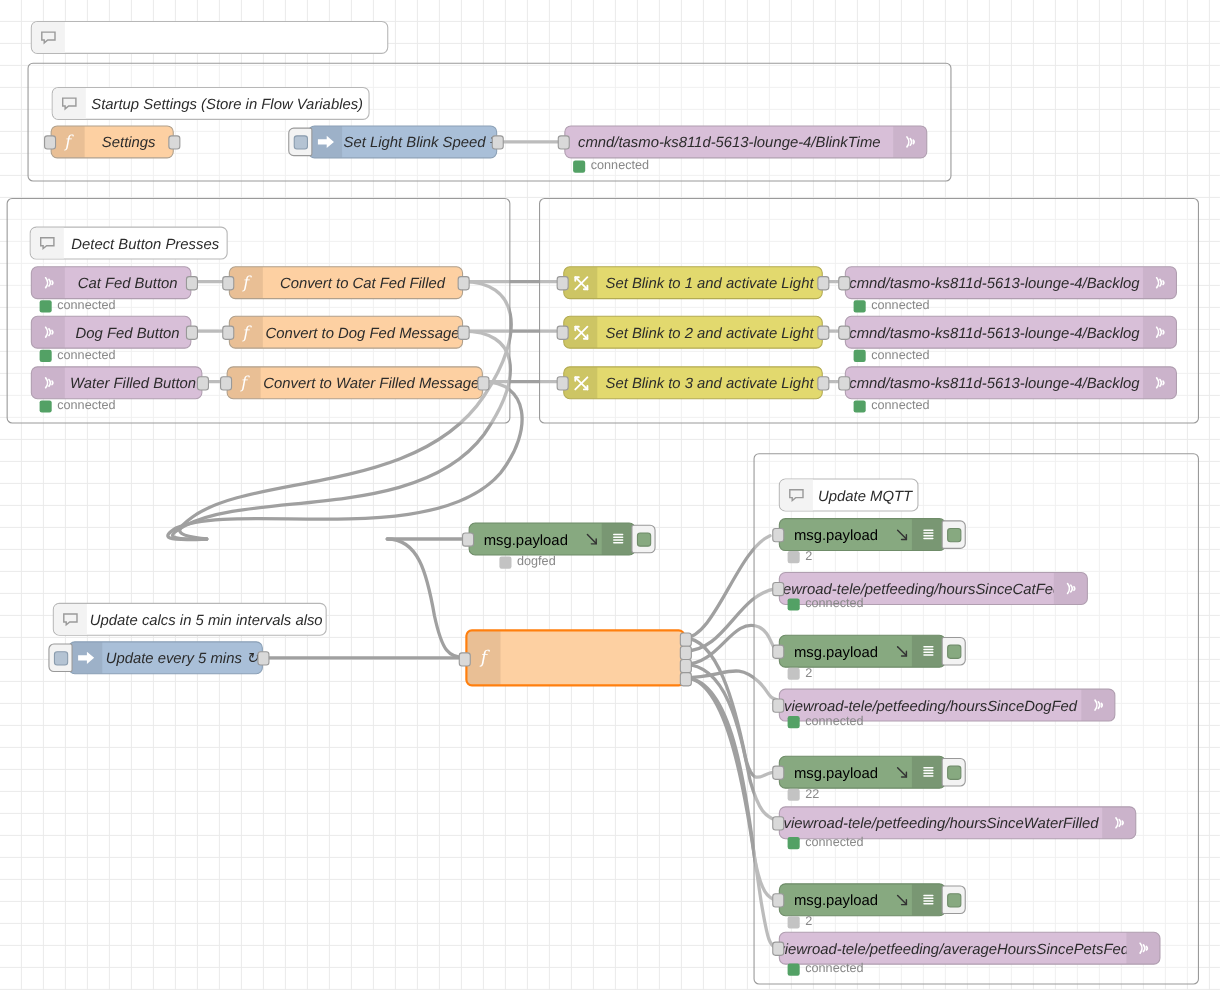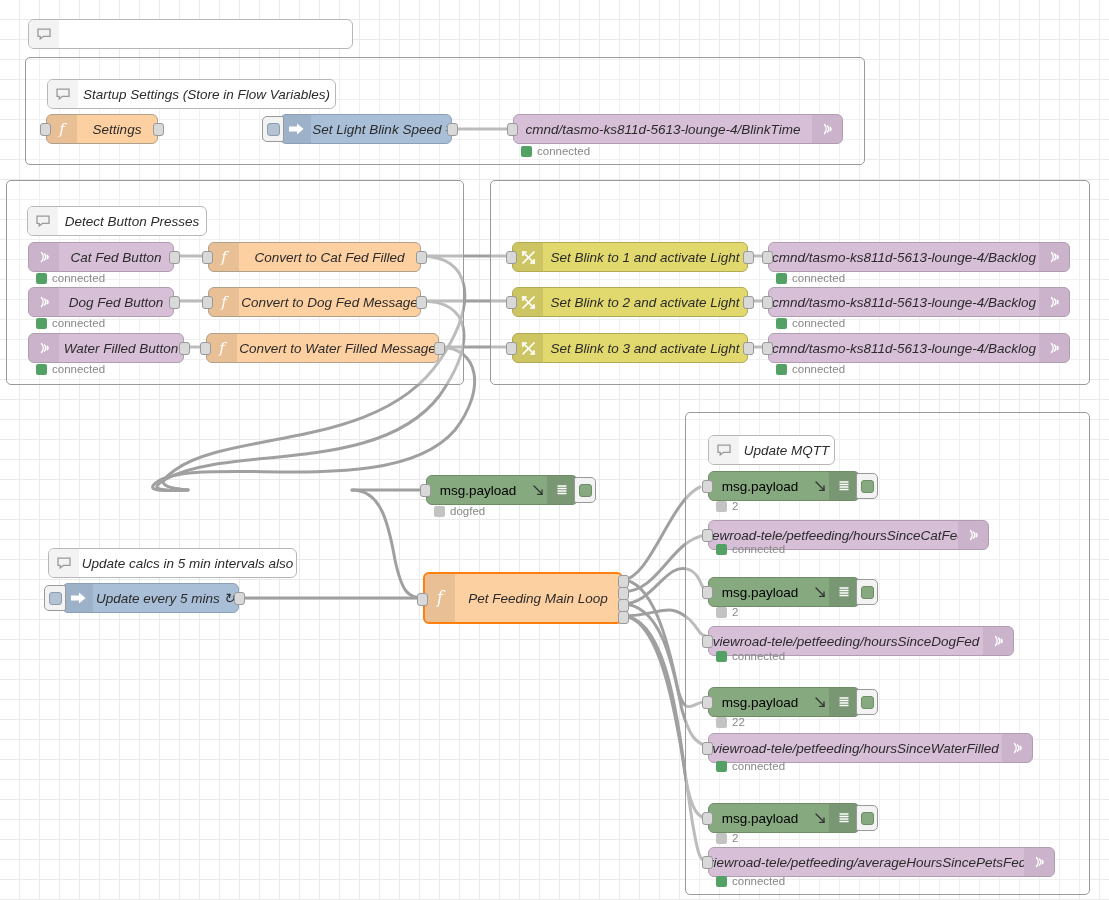--- a/index.html
+++ b/index.html
@@ -458,21 +458,21 @@
             <path d="M3 5.5h8"></path>
             <path d="M3 8h8"></path>
             <path d="M3 10.5h8"></path>
         </g>
       </svg>
     </div>
     <div class="debug-btn">
         <i></i>
       </div>
   </div>
-  <div class="status" style="left:434px; top:505px;">
+  <div class="status" style="left:454px; top:505px;">
     <span class="dot grey"></span>
     <span>dogfed</span>
   </div>
 
   <div class="node n-comment" style="left:48px; top:548px; width:249px;">
     <div class="icon-box left">
       <svg class="ic" width="16" height="16" viewBox="0 0 16 16">
         <path d="M2 3.2h12v7.2H7.4L4.2 13V10.4H2z" fill="none" stroke="#9a9a9a" stroke-width="1.3"></path>
       </svg>
     </div>
@@ -492,21 +492,20 @@
     <span class="port out" style="top:8px;"></span>
   </div>
 
   <div class="node n-function n-selected" style="left:423px; top:572px; width:200px; height:52px;">
     <span class="port in" style="top:19px; left:-8px;"></span>
     <div class="icon-box left" style="border-radius:4px 0 0 4px;">
       <svg class="ic" width="16" height="20" viewBox="0 0 16 20">
         <text x="8" y="15" font-family="DejaVu Serif, serif" font-style="italic" font-size="16" fill="#fff" text-anchor="middle">f</text>
       </svg>
     </div>
-    <div class="label">Pet Feeding Main Loop</div>
     <span class="port out" style="top:1px;  right:-8px;"></span>
     <span class="port out" style="top:13px; right:-8px;"></span>
     <span class="port out" style="top:25px; right:-8px;"></span>
     <span class="port out" style="top:37px; right:-8px;"></span>
   </div>
 
   <div class="group" style="left:685px; top:412px; width:405px; height:483px;"></div>
 
   <div class="node n-comment" style="left:708px; top:435px; width:127px;">
     <div class="icon-box left">

